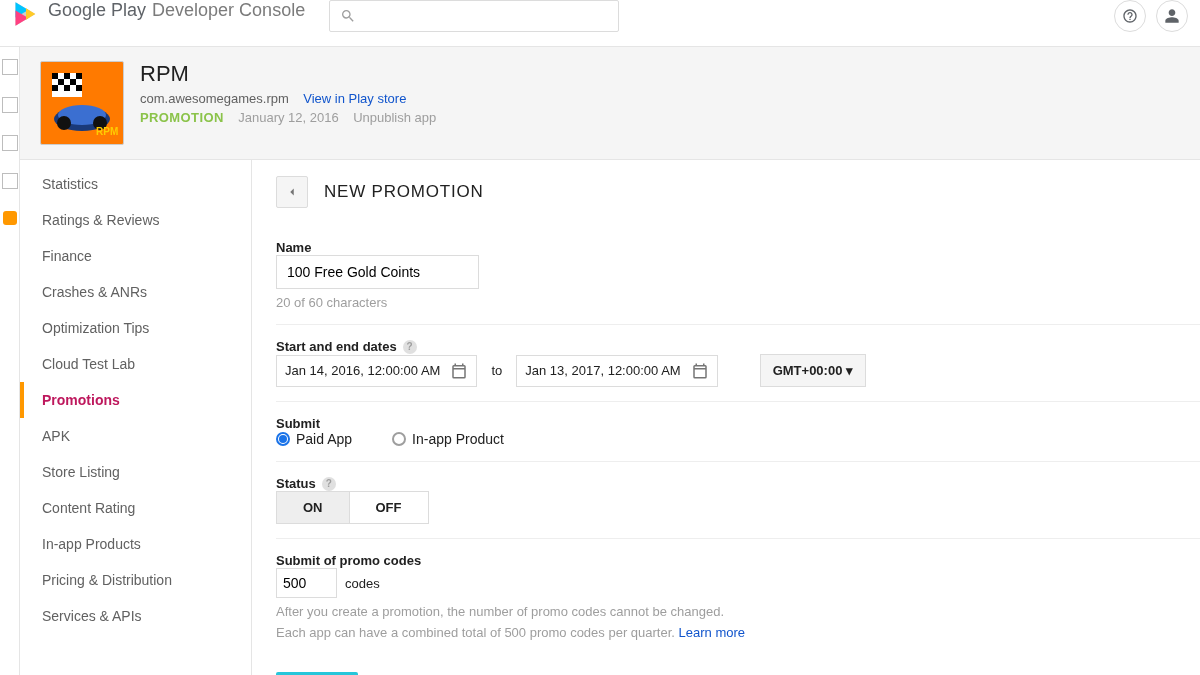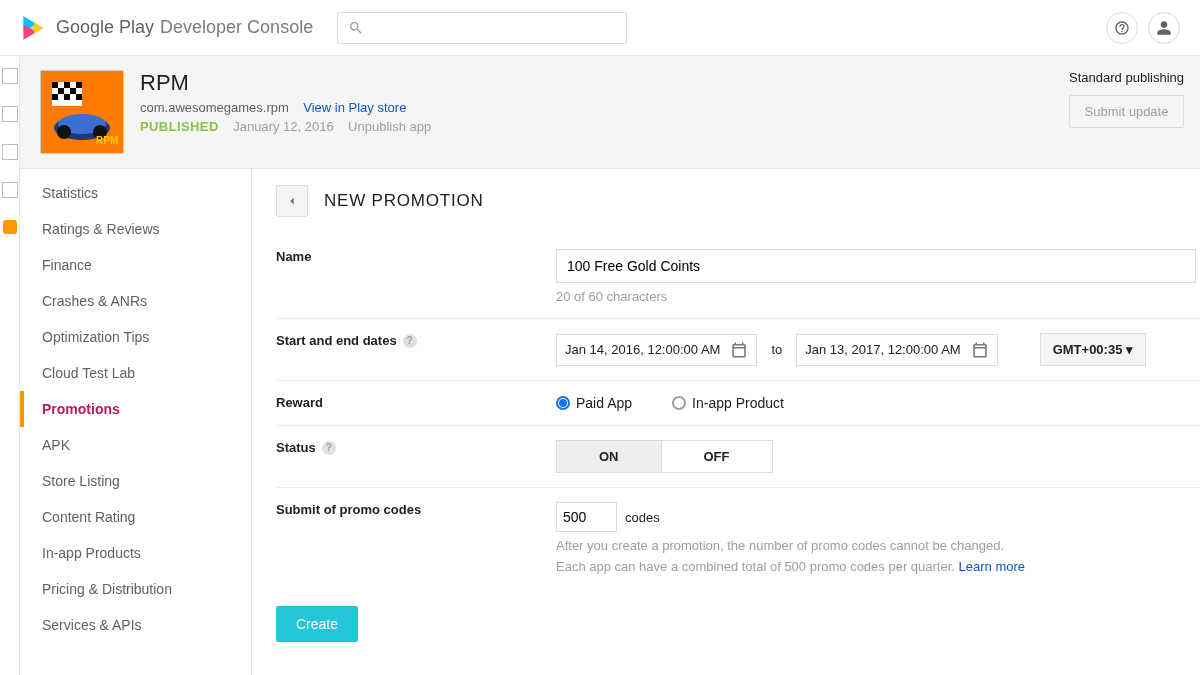--- a/index.html
+++ b/index.html
@@ -1,19 +1,19 @@
 <!DOCTYPE html>
 <html><head>
 <meta charset="utf-8">
 <style>
 * { box-sizing: border-box; margin: 0; padding: 0; }
 body { font-family: Arial, "Helvetica Neue", Helvetica, sans-serif; font-size: 13px; color: #212121; background: #fff; }
 
 
-.header { display:flex; align-items:center; height:56px; border-bottom:1px solid #e5e5e5; padding:0 20px; }
+.header { display:flex; align-items:flex-start; height:47px; border-bottom:1px solid #e5e5e5; padding:0 12px; }
 .play-logo { width:28px; height:28px; margin-right:8px; }
 .header-title { font-size:18px; color:#7b7b7b; display:flex; align-items:baseline; gap:6px; }
 .header-title .bold { color:#5f6368; font-weight:400; }
 .search-box { margin-left:24px; width:290px; height:32px; border:1px solid #dcdcdc; border-radius:2px; display:flex; align-items:center; padding:0 10px; }
 .search-box svg { width:16px; height:16px; fill:#9e9e9e; }
 .search-box input { border:none; outline:none; flex:1; margin-left:8px; font-size:13px; }
 .header-right { margin-left:auto; display:flex; align-items:center; gap:10px; }
 .circle-btn { width:32px; height:32px; border:1px solid #dcdcdc; border-radius:50%; display:flex; align-items:center; justify-content:center; background:#fff; cursor:pointer; }
 .circle-btn svg { width:16px; height:16px; fill:#5f6368; }
 
@@ -45,42 +45,42 @@
 .sidebar { width:232px; border-right:1px solid #e5e5e5; padding:6px 0; }
 .side-item { padding:10px 18px; font-size:14px; color:#616161; cursor:pointer; border-left:4px solid transparent; }
 .side-item.active { color:#be185d; font-weight:bold; border-left:4px solid #ff9800; }
 
 .form-area { flex:1; padding:16px 0 40px 24px; }
 .title-row { display:flex; align-items:center; gap:16px; margin-bottom:18px;text-align:center; }
 .back-btn { width:32px; height:32px; border:1px solid #dcdcdc; background:#f5f5f5; display:flex; align-items:center; justify-content:center; cursor:pointer; border-radius:2px;}
 .back-btn svg { width:14px; height:14px; fill:#757575; }
 .section-title { font-size:17px; letter-spacing:0.8px; color:#212121; font-weight:400; }
 
-.form-row { display:flex; align-items:flex-start; border-bottom:1px solid #eee; padding:14px 0; }
+.form-row { display:flex; align-items:flex-start; border-bottom:1px solid #eee; padding:14px 0;flex-direction:column; }
 .form-row.noborder { border-bottom:none; }
 .label-col { width:280px; font-size:13px; font-weight:bold; color:#212121; display:flex; align-items:center; gap:6px; }
 .help-dot { width:14px; height:14px; border-radius:50%; background:#e0e0e0; color:#9e9e9e; font-size:10px; display:flex; align-items:center; justify-content:center; font-weight:bold; }
 .field-col { flex:1; display:flex; flex-direction:column; gap:6px; }
 
 .text-input { width:100%; max-width:640px; border:1px solid #dcdcdc; padding:8px 10px; font-size:14px; }
 .hint { font-size:13px; color:#9e9e9e; }
 
 .date-row { display:flex; align-items:center; gap:14px; }
 .date-box { border:1px solid #dcdcdc; padding:6px 8px; display:flex; align-items:center; gap:10px; font-size:13px; }
 .cal-icn { width:18px; height:18px; fill:#757575; }
 .tz-btn { border:1px solid #dcdcdc; background:#f5f5f5; padding:8px 12px; font-size:13px; font-weight:bold; display:flex; align-items:center; gap:10px; cursor:pointer; }
 
 .radio-row { display:flex; align-items:center; gap:40px; font-size:14px; }
 .radio-opt { display:flex; align-items:center; gap:6px; cursor:pointer; }
 .radio-circle { width:14px; height:14px; border-radius:50%; border:2px solid #9e9e9e; display:flex; align-items:center; justify-content:center; }
 .radio-opt.selected .radio-circle { border-color:#1a73e8; }
 .radio-opt.selected .radio-dot { width:8px; height:8px; border-radius:50%; background:#1a73e8; }
 
 .toggle-group { display:flex; }
-.toggle-btn { border:1px solid #dcdcdc; padding:8px 42px; font-size:13px; font-weight:bold; background:#fff; cursor:pointer; }
+.toggle-btn { border:1px solid #dcdcdc; padding:8px 26px; font-size:13px; font-weight:bold; background:#fff; cursor:pointer; }
 .toggle-btn.active { background:#eee; }
 .toggle-btn:first-child { border-right:none; }
 
 .codes-row { display:flex; align-items:center; gap:8px; }
 .codes-input { width:61px; border:1px solid #dcdcdc; padding:6px 6px; font-size:14px; text-align:left; }
 
 .create-btn { background:#26c6da; color:#fff; border:none; padding:10px 20px; font-size:14px; border-radius:2px; cursor:pointer; margin-top:18px; }
 </style>
 </head>
 <body>
@@ -151,30 +151,26 @@
         </svg>
       </div>
       <div class="app-meta">
         <div class="app-name">RPM</div>
         <div class="app-pkg-row">
           <span>com.awesomegames.rpm</span>
           &nbsp;&nbsp;
           <span class="linklike">View in Play store</span>
         </div>
         <div class="pub-row">
-          <span class="pub-status">PUBLISHED</span>
+          <span class="pub-status">PROMOTION</span>
           &nbsp;&nbsp;
           <span class="pub-date">January 12, 2016</span>
           &nbsp;&nbsp;
           <span class="unpub">Unpublish app</span>
         </div>
-      </div>
-      <div class="band-right">
-        <div class="std-pub">Standard publishing</div>
-        <button class="submit-btn">Submit update</button>
       </div>
     </div>
 
     <div class="content-row">
 
       <div class="sidebar" id="sidebar">
           <div class="side-item">Statistics</div>
           <div class="side-item">Ratings &amp; Reviews</div>
           <div class="side-item">Finance</div>
           <div class="side-item">Crashes &amp; ANRs</div>
@@ -224,29 +220,29 @@
               </div>
               <span>to</span>
               <div class="date-box">
                 <span>Jan 13, 2017, 12:00:00 AM</span>
                 <svg class="cal-icn" viewBox="0 0 24 24">
                     <path d="M19 4h-1V2h-2v2H8V2H6v2H5a2 2 0 00-2 2v14a2 2 0 002 2h14a2 2 0 002-2V6a2 2 0 00-2-2zm0 16H5V10h14v10zM5 8V6h14v2H5z"></path>
                   </svg>
               </div>
               <div style="width:14px"></div>
               <div class="tz-btn">
-                <span>GMT+00:35  ▾</span>
-              </div>
-            </div>
-          </div>
-        </div>
-
-        
-        <div class="form-row">
-          <div class="label-col">Reward</div>
+                <span>GMT+00:00  ▾</span>
+              </div>
+            </div>
+          </div>
+        </div>
+
+        
+        <div class="form-row">
+          <div class="label-col">Submit</div>
           <div class="field-col">
             <div class="radio-row">
               <div class="radio-opt selected">
                 <span class="radio-circle">
                     <span class="radio-dot"></span>
                   </span>
                 <span>Paid App</span>
               </div>
               <div class="radio-opt">
                 <span class="radio-circle"></span>

